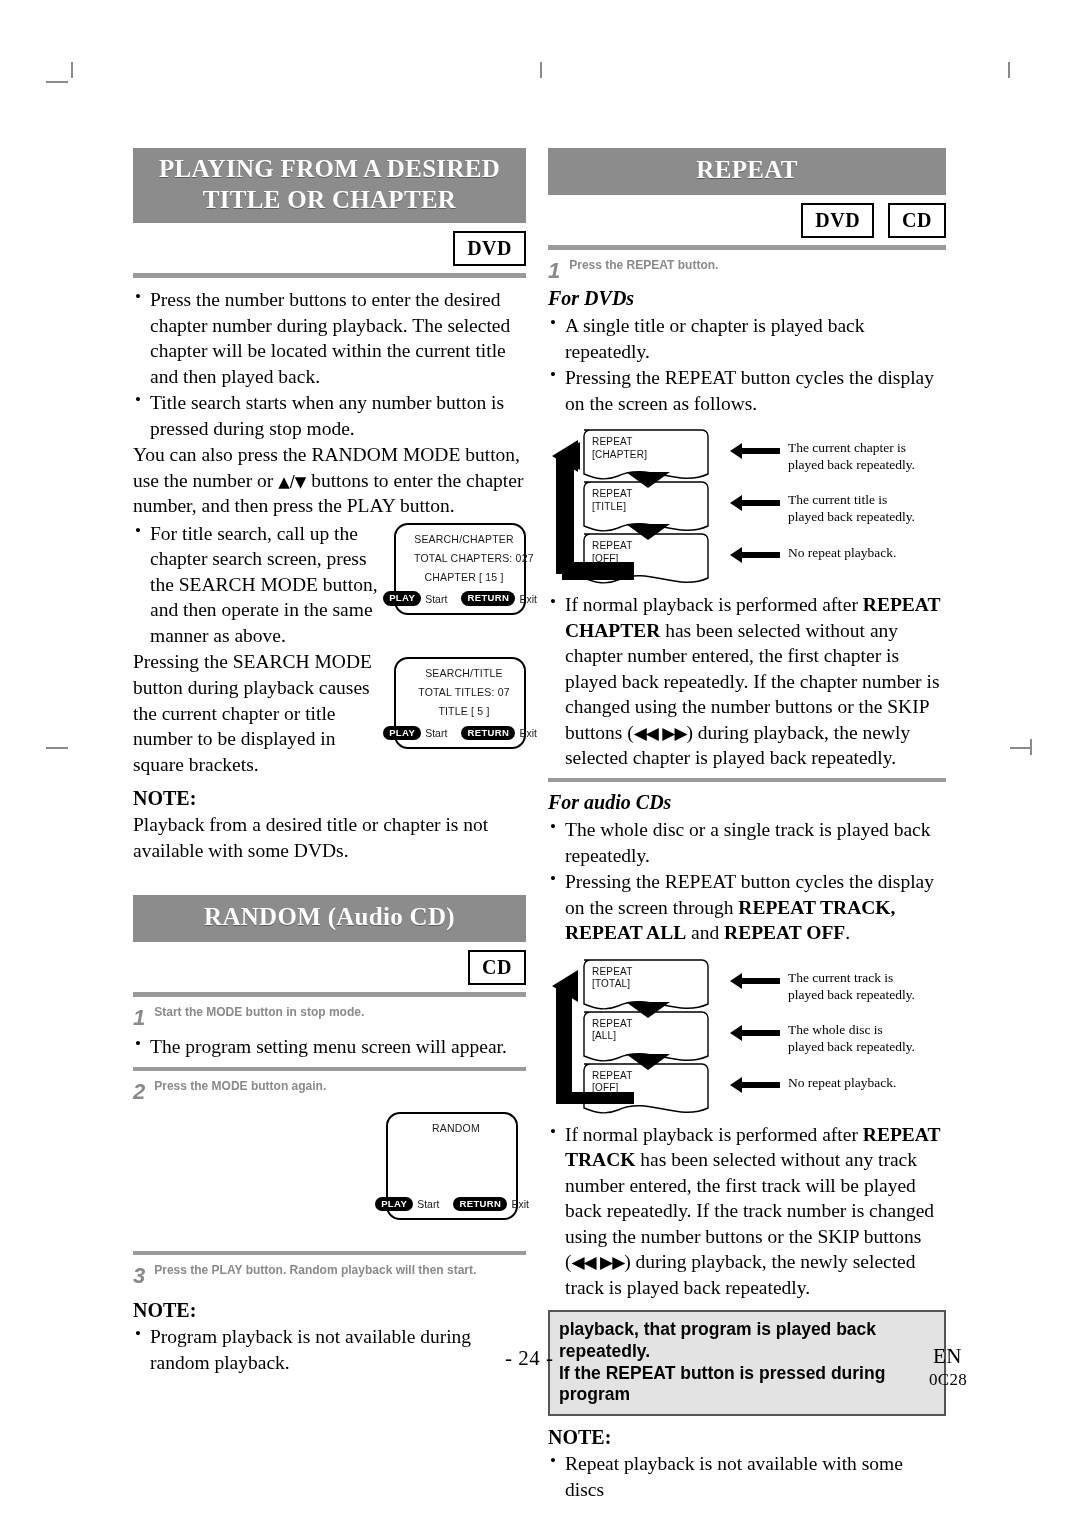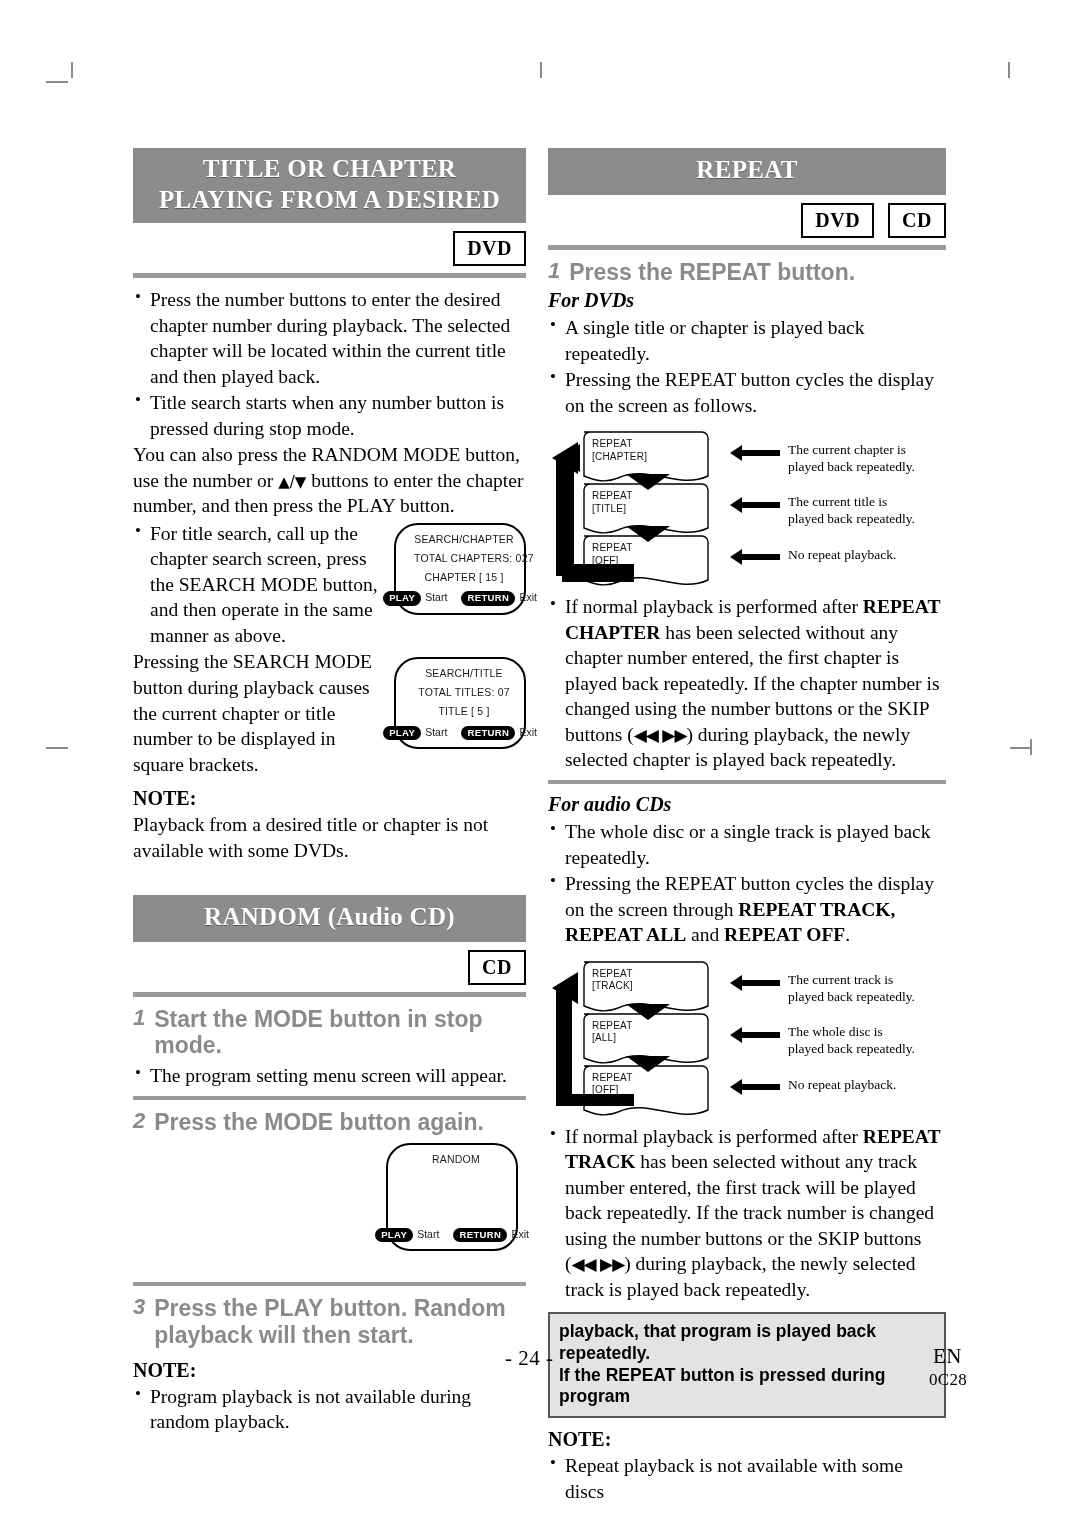--- a/index.html
+++ b/index.html
@@ -107,28 +107,28 @@
     font-family: "Liberation Sans", sans-serif;
     font-weight: bold;
     font-style: italic;
     font-size: 22px;
     line-height: 1.12;
     flex: 0 0 auto;
   }
   .step-text {
     font-family: "Liberation Sans", sans-serif;
     font-weight: bold;
-    font-size: 23px;
+    font-size: 12px;
     line-height: 1.16;
   }
 
   
   .osd {
     border: 2px solid #000;
-    border-radius: 24px;
+    border-radius: 14px;
     background: #fff;
     box-sizing: border-box;
     font-family: "Liberation Sans", sans-serif;
     position: relative;
     padding-left: 8px;
   }
   .osd .osd-lines {
     padding: 8px 10px 0;
     text-align: center;
   }
@@ -140,21 +140,21 @@
     white-space: nowrap;
   }
   .osd-foot {
     position: absolute;
     left: 0; right: 0; bottom: 7px;
     display: flex;
     justify-content: center;
     gap: 14px;
     align-items: center;
   }
-  .osd-key { display: flex; align-items: flex-start; gap: 4px; }
+  .osd-key { display: flex; align-items: center; gap: 4px; }
   .pill {
     background: #000; color: #fff;
     border-radius: 8px;
     font-size: 9.5px;
     font-weight: bold;
     letter-spacing: .4px;
     padding: 2px 6px 3px;
     line-height: 1;
   }
   .key-label { font-size: 10.5px; color: #1a1a1a; }
@@ -234,22 +234,22 @@
   <div class="reg reg-h" style="left:46px;  top:81px;"></div>
   <div class="reg reg-v" style="left:540px; top:62px;"></div>
   <div class="reg reg-v" style="left:1008px;top:62px;"></div>
   <div class="reg reg-h" style="left:46px;  top:747px;"></div>
   <div class="reg reg-h" style="left:1010px;top:747px;"></div>
   <div class="reg reg-v" style="left:1030px;top:739px;"></div>
 
   <div class="col-left">
 
     <div class="sec-bar">
+      <div>PLAYING FROM A DESIRED</div>
       <div>TITLE OR CHAPTER</div>
-      <div>PLAYING FROM A DESIRED</div>
     </div>
 
     <div class="badge-row">
       <div class="badge">DVD</div>
     </div>
 
     <div class="rule"></div>
 
     <ul class="bullets">
       <li>Press the number buttons to enter the desired chapter number during playback. The selected chapter will be located within the current title and then played back.</li>
@@ -449,21 +449,21 @@
         <path d="M78 98 l44 0 l-22 16 z" fill="#000"></path>
         <rect x="8" y="28" width="16" height="118" fill="#000"></rect>
         <rect x="8" y="136" width="78" height="12" fill="#000"></rect>
         <path d="M4 30 l26 -16 v32 z" fill="#000"></path>
         <path d="M232 22 h-38 l0 -5 l-12 8 l12 8 l0 -5 h38 z" fill="#000"></path>
         <path d="M232 74 h-38 l0 -5 l-12 8 l12 8 l0 -5 h38 z" fill="#000"></path>
         <path d="M232 126 h-38 l0 -5 l-12 8 l12 8 l0 -5 h38 z" fill="#000"></path>
       </svg>
       <div class="cyc-box-text" style="left:44px; top:10px;">
         <div>REPEAT</div>
-        <div>[TRACK]</div>
+        <div>[TOTAL]</div>
       </div>
       <div class="cyc-box-text" style="left:44px; top:62px;">
         <div>REPEAT</div>
         <div>[ALL]</div>
       </div>
       <div class="cyc-box-text" style="left:44px; top:114px;">
         <div>REPEAT</div>
         <div>[OFF]</div>
       </div>
       <div class="cyc-label" style="left:240px; top:13px;">

